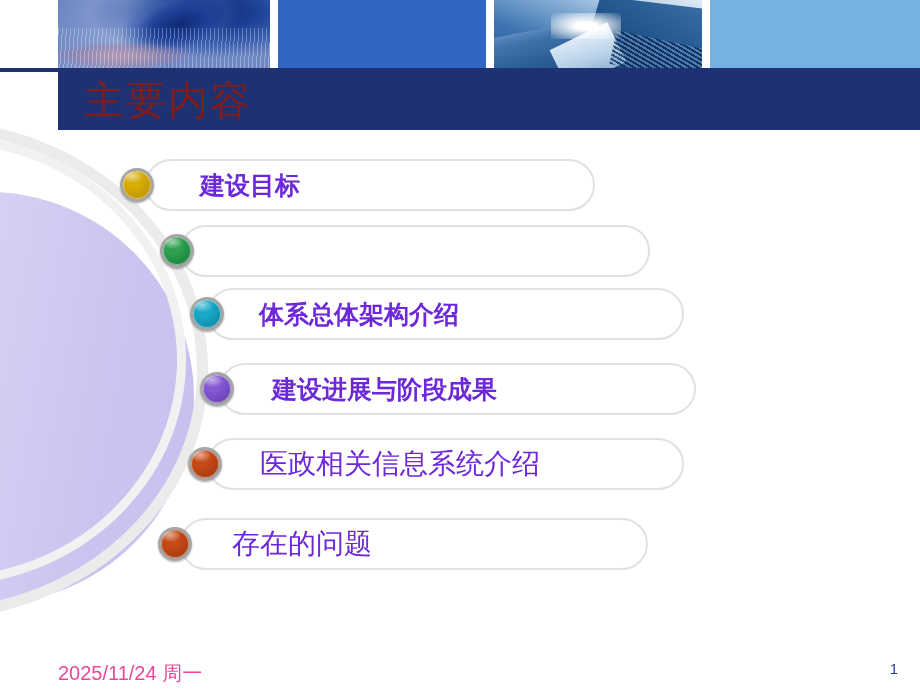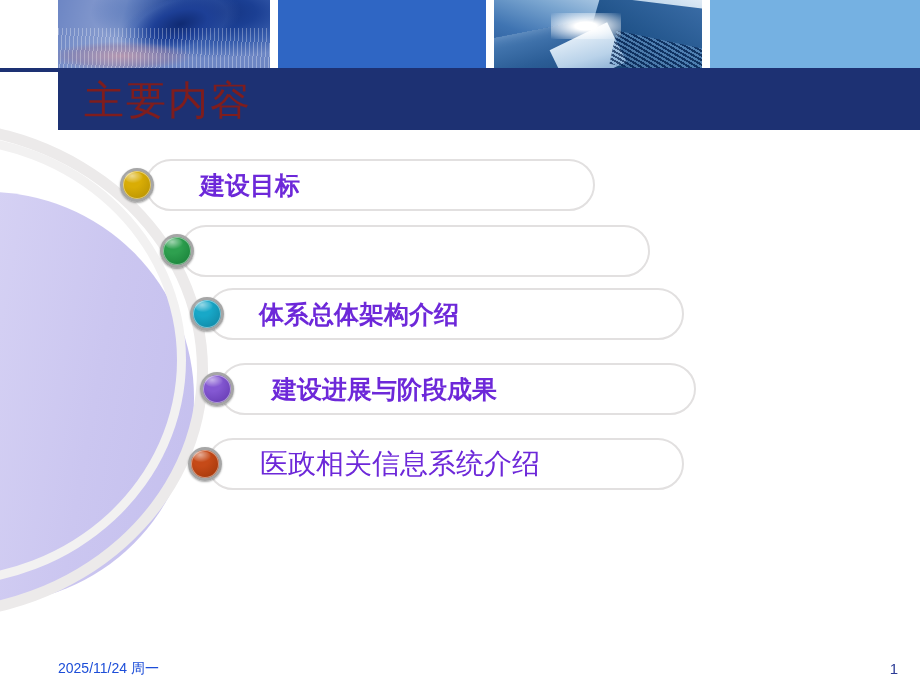--- a/index.html
+++ b/index.html
@@ -187,22 +187,22 @@
     left: 2px; top: 1px;
     width: 18px; height: 11px;
     border-radius: 50%;
     background: radial-gradient(ellipse at 40% 35%, rgba(255,255,255,0.55) 0%, rgba(255,255,255,0.0) 75%);
   }
 
   
   .footer-date {
     position: absolute;
     left: 58px; top: 660px;
-    font-size: 14px;
-    color: #1d4ed8;
+    font-size: 20px;
+    color: #ec4899;
     white-space: nowrap;
   }
   .footer-page {
     position: absolute;
     right: 22px; top: 660px;
     font-size: 15px;
     color: #2c3b96;
   }
 </style>
 </head>
@@ -265,19 +265,26 @@
     </div>
 
     <div class="toc-row" style="left: 207px; top: 438px; width: 477px;">
       <div class="pill" style="width: 477px;"></div>
       <div class="pill-label plain" style="left: 53px;">医政相关信息系统介绍</div>
       <div class="bullet" style="left: -19px; background: radial-gradient(circle at 36% 30%, rgb(198, 74, 24) 0%, rgb(198, 74, 24) 30%, rgb(155, 52, 8) 100%);">
           <i></i>
         </div>
     </div>
 
+    <div class="toc-row" style="left: 180px; top: 518px; width: 468px;">
+      <div class="pill" style="width: 468px;"></div>
+      <div class="pill-label plain" style="left: 52px;">存在的问题</div>
+      <div class="bullet" style="left: -22px; background: radial-gradient(circle at 36% 30%, rgb(198, 74, 24) 0%, rgb(198, 74, 24) 30%, rgb(155, 52, 8) 100%);">
+          <i></i>
+        </div>
+    </div>
 
   </div>
 
   <div class="footer-date">2025/11/24  周一</div>
   <div class="footer-page">1</div>
 
 </div>
 
 </body></html>

